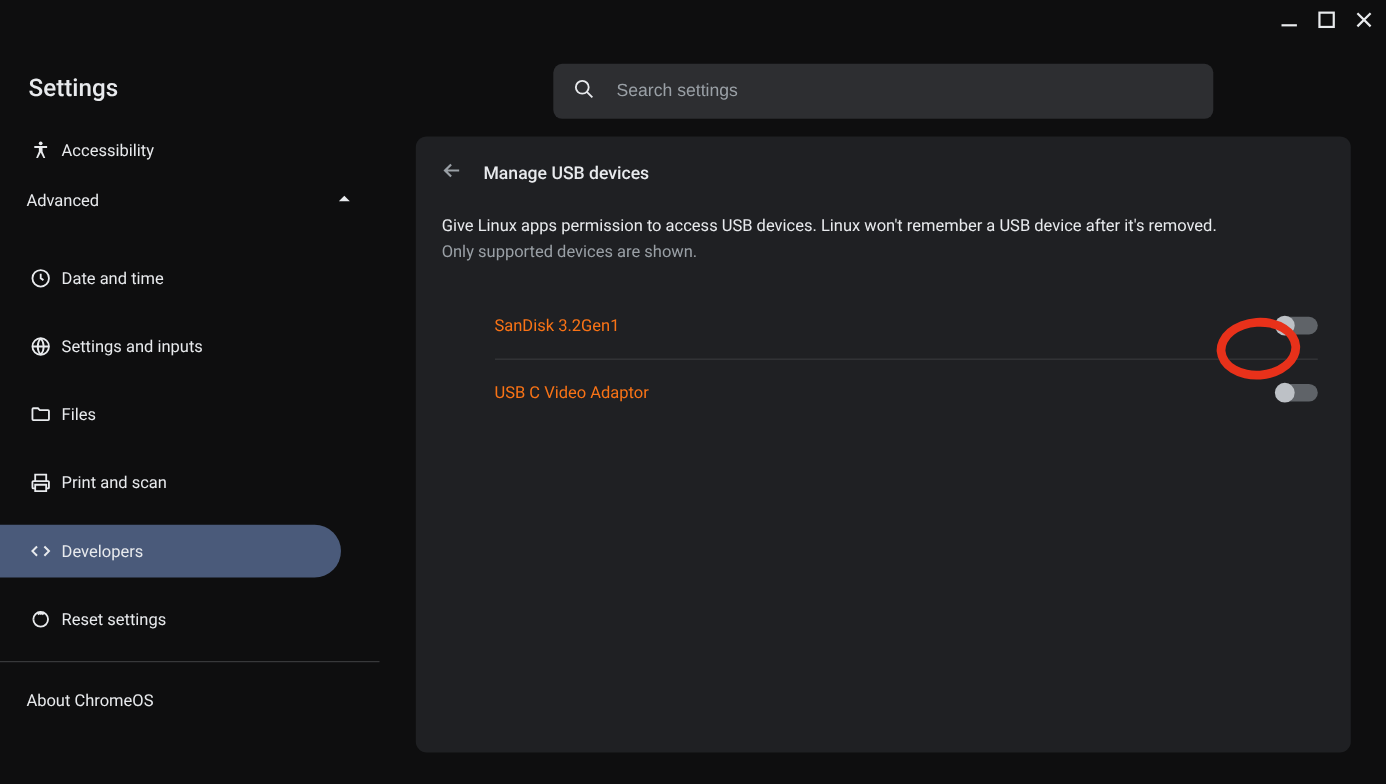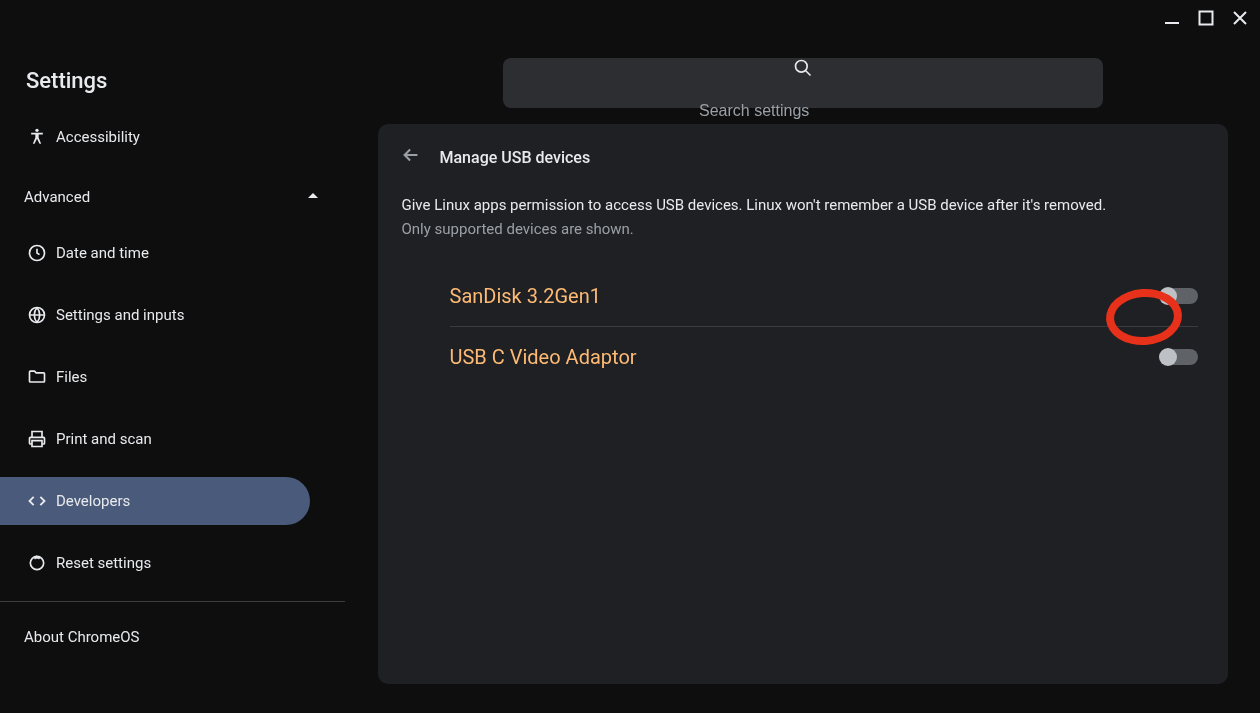--- a/index.html
+++ b/index.html
@@ -51,21 +51,21 @@
     cursor: pointer;
   }
   .side-item .icon-slot {
     width: 22px;
     display: flex;
     justify-content: center;
     align-items: center;
   }
   .side-section {
     display: flex;
-    align-items: center;
+    align-items: flex-start;
     justify-content: space-between;
     height: 48px;
     padding: 0 26px 0 24px;
     font-size: 15px;
     color: #e8eaed;
     cursor: pointer;
     margin-top: 12px;
     margin-bottom: 8px;
   }
   .side-item.active {
@@ -96,21 +96,20 @@
     width: 600px;
     height: 50px;
     background: #2d2e31;
     border-radius: 8px;
     display: flex;
     align-items: center;
     padding: 0 18px;
     gap: 20px;
     margin-top: 20px;
     margin-bottom: 16px;
-    flex-direction: column;
   }
   .search-input {
     background: transparent;
     border: none;
     outline: none;
     color: #e8eaed;
     font-size: 16px;
     flex: 1;
   }
   .search-input::placeholder { color: #9aa0a6; }
@@ -150,22 +149,22 @@
   }
   .device-row {
     display: flex;
     align-items: center;
     justify-content: space-between;
     height: 60px;
     border-bottom: 1px solid #3a3b3e;
   }
   .device-row:last-child { border-bottom: none; }
   .device-name {
-    font-size: 20px;
-    color: #fdba74;
+    font-size: 15px;
+    color: #f97316;
   }
   .toggle {
     width: 38px;
     height: 16px;
     background: #5f6368;
     border-radius: 10px;
     position: relative;
     cursor: pointer;
   }
   .toggle-knob {

